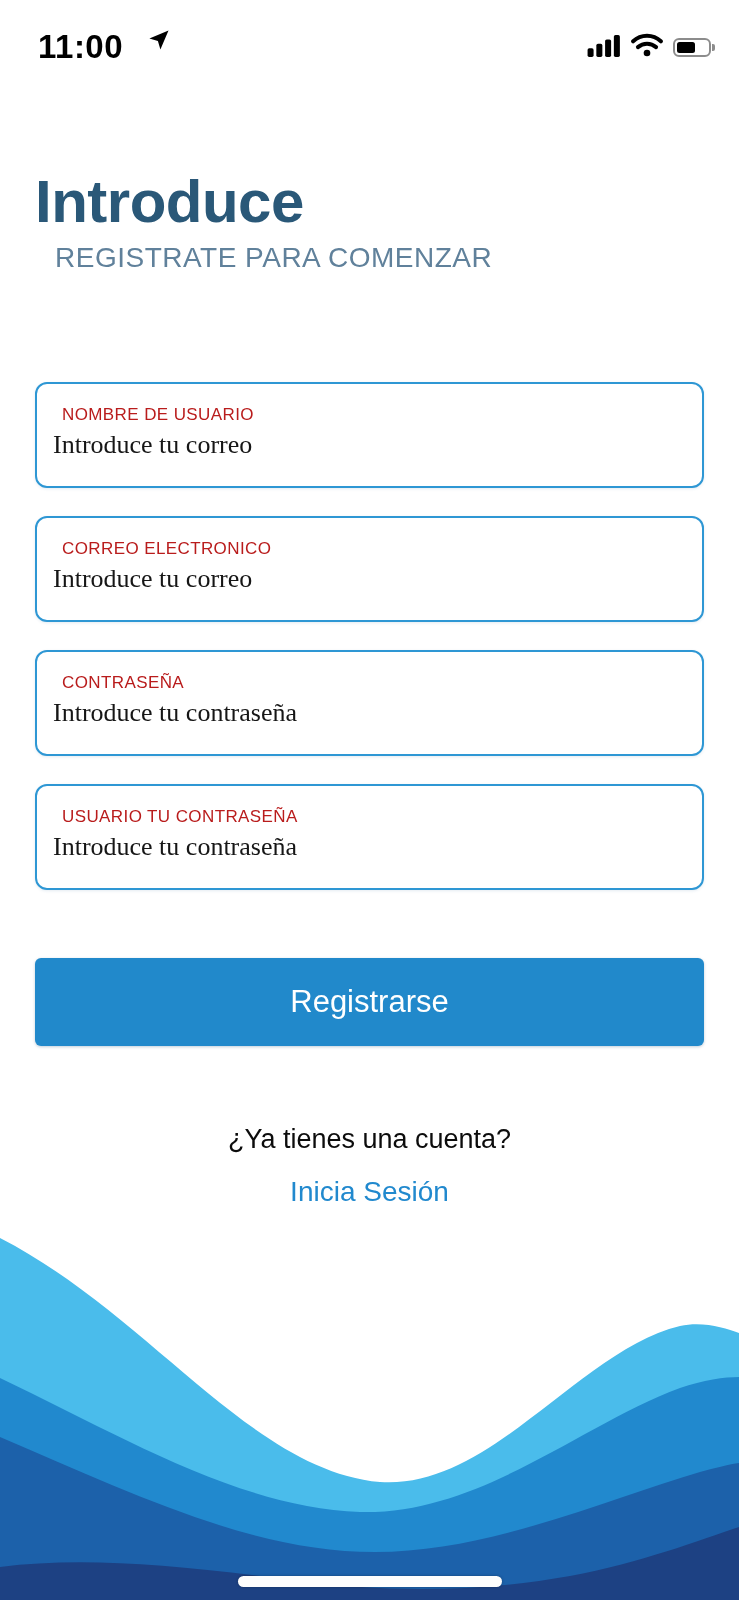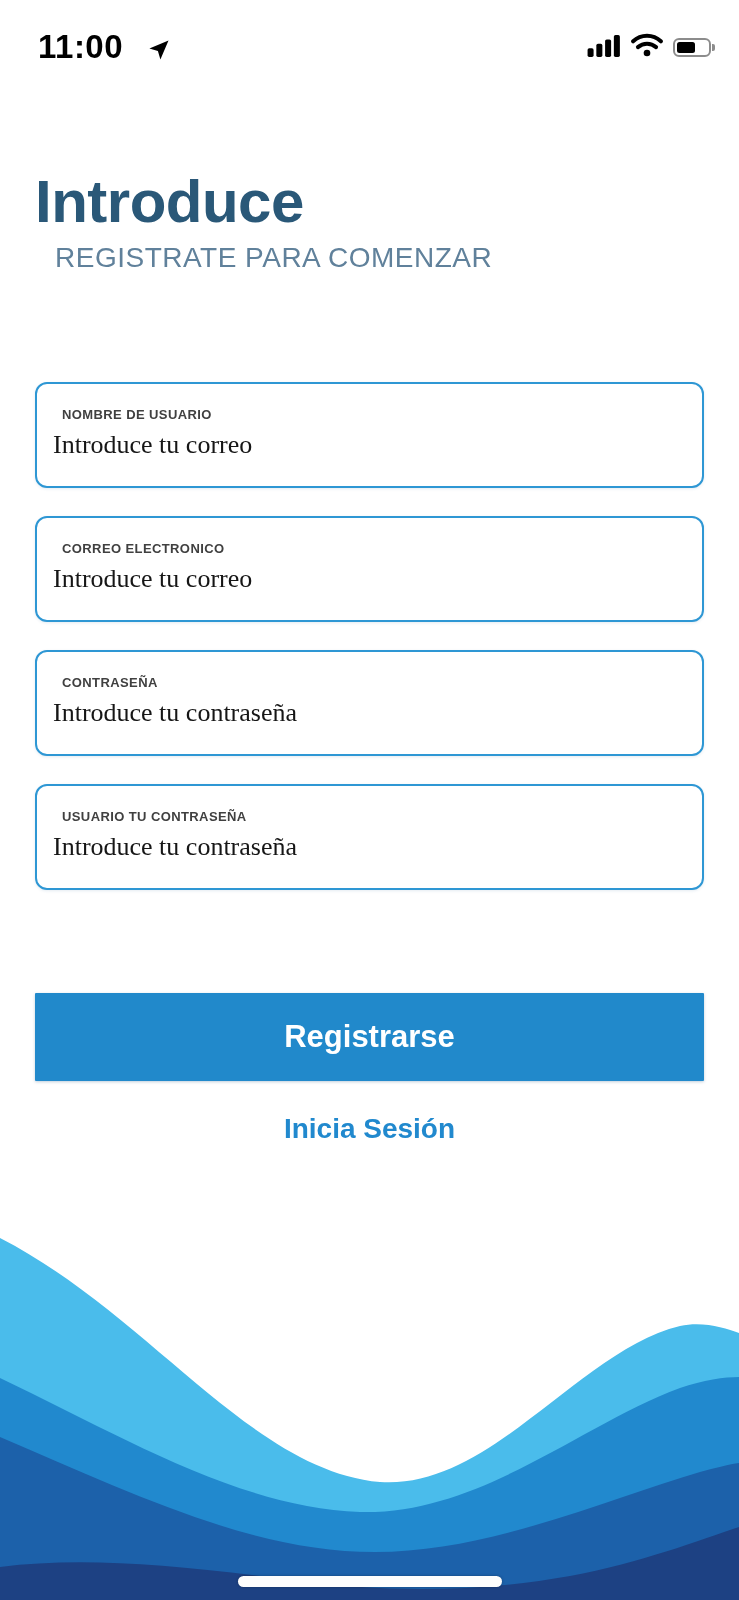--- a/index.html
+++ b/index.html
@@ -10,21 +10,21 @@
     position: relative; overflow: hidden;
   }
   .screen { position: relative; width: 739px; height: 1600px; background: #ffffff; overflow: hidden; }
 
   
   .status-bar {
     height: 70px; padding: 24px 24px 0 38px;
     display: flex; align-items: center; justify-content: space-between;
     color: #000;
   }
-  .status-left { display: flex; align-items: flex-end; gap: 24px; }
+  .status-left { display: flex; align-items: flex-start; gap: 24px; }
   .status-time { font-size: 33px; font-weight: 700; letter-spacing: 0.5px; }
   .status-right { display: flex; align-items: center; gap: 10px; }
   .battery { display: flex; align-items: center; }
   .battery-body {
     width: 38px; height: 19px; border: 2px solid rgba(0,0,0,0.45);
     border-radius: 6px; padding: 2px; display: flex;
   }
   .battery-level { width: 60%; height: 100%; background: #000; border-radius: 2.5px; }
   .battery-tip {
     width: 3px; height: 7px; background: rgba(0,0,0,0.45);
@@ -46,49 +46,49 @@
   
   .reg-form { margin: 108px 35px 0 35px; }
   .field {
     display: block; width: 100%; height: 106px;
     border: 2px solid #2E97D4; border-radius: 12px;
     background: #ffffff; margin-bottom: 28px;
     box-shadow: 0 1px 3px rgba(40,100,150,0.12);
     padding: 21px 20px 0 25px;
   }
   .field-label {
-    display: block; font-size: 13px; color: #404040;
-    letter-spacing: 0.4px; line-height: 20px; font-weight: bold;
+    display: block; font-size: 17px; color: #b91c1c;
+    letter-spacing: 0.4px; line-height: 20px;
   }
   .field-input {
     display: block; width: 100%; border: none; outline: none;
     margin: 5px 0 0 -9px; padding: 0 0 0 0;
     font-family: Liberation Serif, serif;
     font-size: 26px; color: #101010; background: transparent;
   }
   .field-input::placeholder { color: #161616; opacity: 1; }
 
   .register-button {
     display: block; width: 100%; height: 88px;
-    margin-top: 103px; border: none; cursor: pointer;
-    background: #2189CB; border-radius: 1px;
+    margin-top: 68px; border: none; cursor: pointer;
+    background: #2189CB; border-radius: 6px;
     color: #ffffff; font-family: "Liberation Sans", sans-serif;
-    font-size: 31px; font-weight: 700;
+    font-size: 31px; font-weight: 400;
     box-shadow: 0 1px 3px rgba(0,60,110,0.25);
   }
 
   
   .login-question {
     margin-top: 77px; text-align: center;
     font-size: 27px; color: #0c0c0c; line-height: 33px;
     position: relative; z-index: 2;
   }
   .login-link {
-    display: block; margin-top: 31px; text-align: center;
-    font-size: 28px; font-weight: 700; color: #2189CE;
+    display: block; margin-top: 19px; text-align: center;
+    font-size: 28px; font-weight: 400; color: #2189CE;
     text-decoration: none; line-height: 33px;
     position: relative; z-index: 2; cursor: pointer;
   }
 
   
   .waves { position: absolute; left: 0; bottom: 0; width: 739px; height: 370px; z-index: 1; }
   .waves svg { display: block; width: 100%; height: 100%; }
 
   .home-indicator {
     position: absolute; z-index: 3;
@@ -158,20 +158,21 @@
     </label>
 
     <label class="field">
       <span class="field-label">USUARIO TU CONTRASEÑA</span>
       <input class="field-input" type="text" placeholder="Introduce tu contraseña" style="">
     </label>
 
     <button class="register-button" type="button">Registrarse</button>
   </form>
 
+  <p class="login-question">¿Ya tienes una cuenta?</p>
   <a class="login-link">Inicia Sesión</a>
 
   <div class="waves">
     <svg viewBox="0 0 739 370" preserveAspectRatio="none">
       <path d="M0,8 C150,85 250,240 380,252 C490,260 580,120 680,96 C703,91 725,98 739,103 L739,370 L0,370 Z" fill="#4ABCEB"></path>
       <path d="M0,148 C120,205 240,278 360,282 C480,285 580,195 680,158 C703,150 725,147 739,147 L739,370 L0,370 Z" fill="#2189CE"></path>
       <path d="M0,207 C130,262 250,322 375,322 C490,322 610,268 700,242 C715,238 730,234 739,233 L739,370 L0,370 Z" fill="#1C61AA"></path>
       <path d="M0,337 C80,327 170,334 290,350 C390,363 480,362 570,346 C640,333 700,310 739,297 L739,370 L0,370 Z" fill="#1D4183"></path>
     </svg>
   </div>

